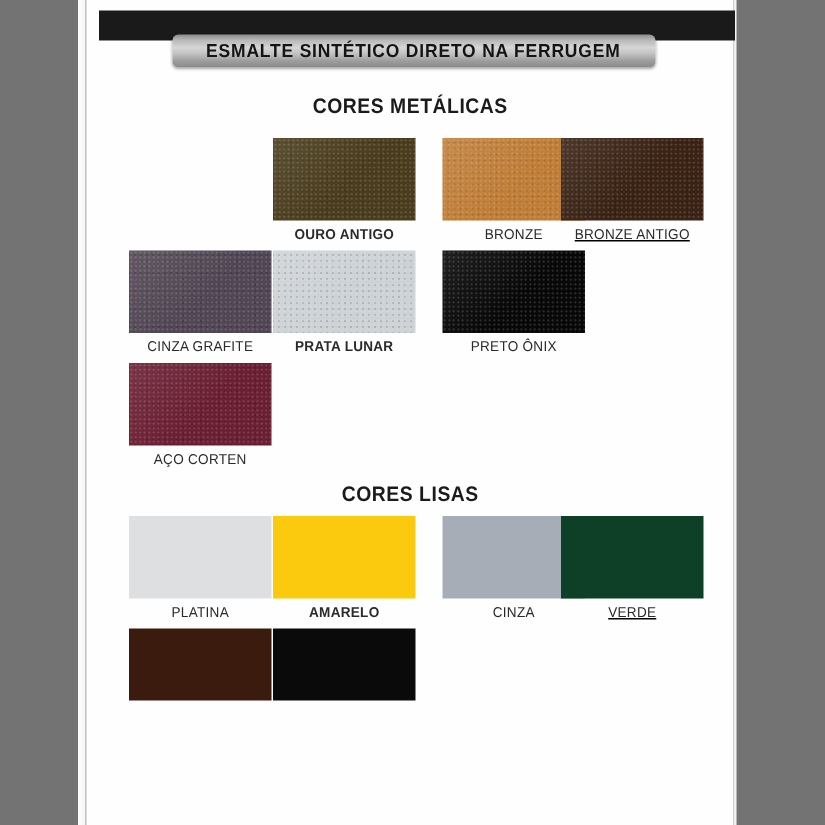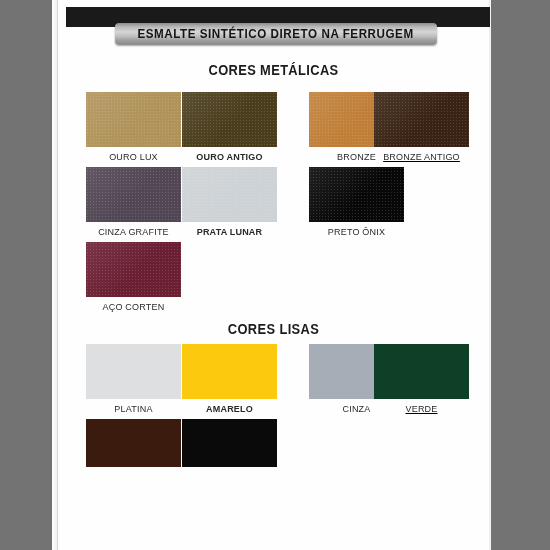--- a/index.html
+++ b/index.html
@@ -81,21 +81,21 @@
     position: relative;
     height: 75px;
     margin: 0;
   }
   .swatch-cell {
     position: absolute;
     width: 95px;
   }
   .swatch-cell.c0 { left: 86px; }
   .swatch-cell.c1 { left: 182px; font-weight: bold; }
-  .swatch-cell.c2 { left: 278px; padding-left: 31px; }
+  .swatch-cell.c2 { left: 264px; padding-left: 31px; }
   .swatch-cell.c3 { left: 374px; text-decoration: underline; }
 
   .swatch-chip {
     width: 95px; height: 55px;
     position: relative;
     overflow: hidden;
   }
   .swatch-chip.white-chip {
     border: 0;
   }
@@ -139,24 +139,20 @@
   <div class="page-edge-right"></div>
 
   <div class="header-bar"></div>
   <div class="header-plaque">
     <span class="header-plaque-text">ESMALTE SINTÉTICO DIRETO NA FERRUGEM</span>
   </div>
 
   <div class="section-title" id="title-metalicas">CORES METÁLICAS</div>
   <div class="grid" id="grid-metalicas">
       <div class="swatch-row">
-        <div class="swatch-cell c0">
-          <div class="swatch-chip metallic sheen" style="background: rgb(176, 147, 90);"></div>
-          <div class="swatch-label">OURO LUX</div>
-        </div>
         <div class="swatch-cell c1">
           <div class="swatch-chip metallic sheen" style="background: rgb(74, 61, 29);"></div>
           <div class="swatch-label">OURO ANTIGO</div>
         </div>
         <div class="swatch-cell c2">
           <div class="swatch-chip metallic sheen" style="background: rgb(192, 126, 55);"></div>
           <div class="swatch-label">BRONZE</div>
         </div>
         <div class="swatch-cell c3">
           <div class="swatch-chip metallic sheen" style="background: rgb(58, 35, 20);"></div>

